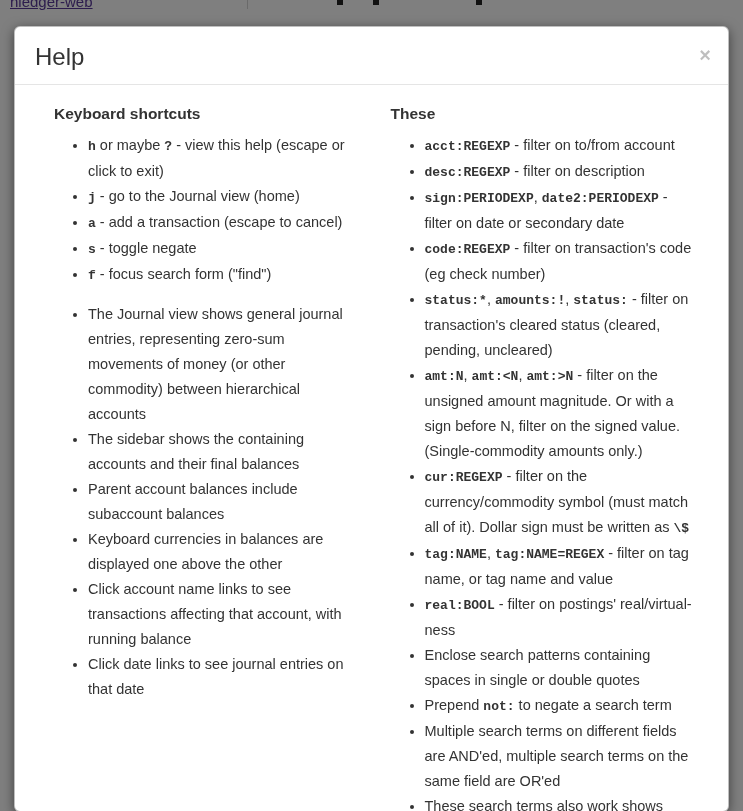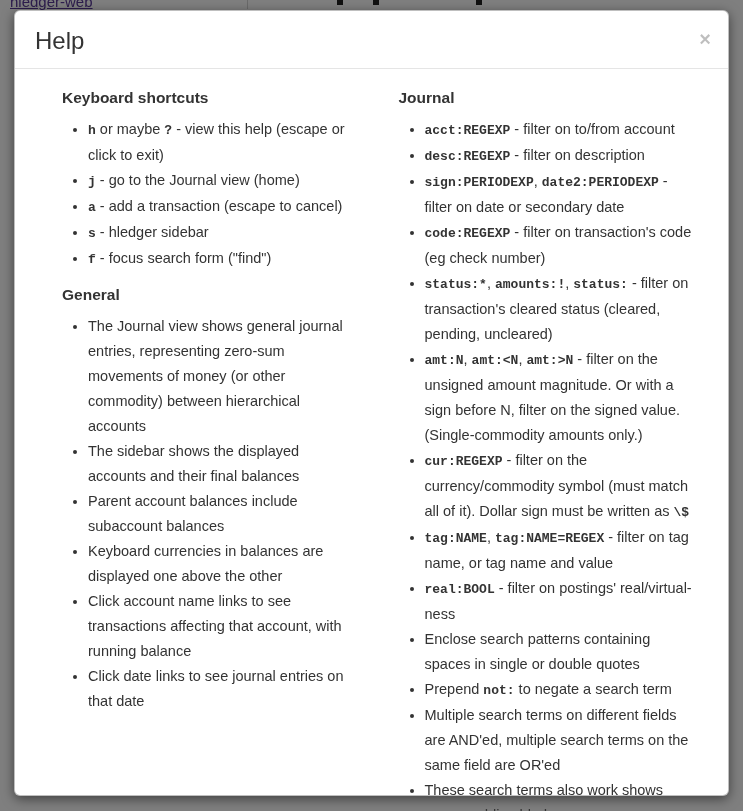--- a/index.html
+++ b/index.html
@@ -15,35 +15,35 @@
     font-size:15px;line-height:15px;color:#5b3a9b;
     text-decoration:underline;white-space:nowrap;
   }
   .bg-vline{position:absolute;left:247px;top:0;width:1px;height:9px;background:#d5d5d5;}
   .frag{position:absolute;top:0;width:6px;height:5px;background:#222;}
   .frag.f1{left:337px}.frag.f2{left:373px}.frag.f3{left:476px}
   
   .modal-overlay{position:absolute;inset:0;background:rgba(0,0,0,0.5);}
   
   .modal{
-    position:absolute;left:14px;top:10px;width:713px;height:784px;
+    position:absolute;left:14px;top:26px;width:713px;height:784px;
     background:#ffffff;border:1px solid rgba(0,0,0,0.25);border-radius:6px;
     box-shadow:0 3px 12px rgba(0,0,0,0.5);
     box-sizing:content-box;
   }
   .modal-header{position:relative;padding:15px 20px 13px;border-bottom:1px solid #e5e5e5;}
   .modal-title{margin:0;font-size:24px;line-height:29px;font-weight:500;color:#333;}
   .close-btn{
     position:absolute;right:17px;top:18px;
     font-size:20px;line-height:20px;font-weight:bold;color:#000;opacity:0.25;
     background:none;border:none;padding:0;cursor:pointer;
   }
   .modal-body{display:flex;padding:10px 20px 20px;}
   .col{width:50%;padding:0 15px;box-sizing:border-box;}
-  .section-title{margin:10px 12px;font-size:15.5px;font-weight:bold;color:#333;}
+  .section-title{margin:10px 4px;font-size:15.5px;font-weight:bold;color:#333;}
   ul.help-list{margin:10px 0 14px;padding-left:38px;list-style:disc;}
   ul.help-list li{
     font-size:14.5px;line-height:25px;color:#333;max-width:300px;
   }
   .code{
     font-family:"Liberation Mono","DejaVu Sans Mono",monospace;
     font-weight:bold;font-size:13px;color:#333;
   }
 </style>
 </head>
@@ -64,35 +64,34 @@
     <h4 class="modal-title">Help</h4>
     <button class="close-btn">×</button>
   </div>
   <div class="modal-body">
     <div class="col">
       <h5 class="section-title">Keyboard shortcuts</h5>
       <ul class="help-list">
           <li><span class="code">h</span><span class="txt"> or maybe </span><span class="code">?</span><span class="txt"> - view this help (escape or click to exit)</span></li>
           <li><span class="code">j</span><span class="txt"> - go to the Journal view (home)</span></li>
           <li><span class="code">a</span><span class="txt"> - add a transaction (escape to cancel)</span></li>
-          <li><span class="code">s</span><span class="txt"> - hledger sidebar</span></li>
+          <li><span class="code">s</span><span class="txt"> - toggle negate</span></li>
           <li><span class="code">f</span><span class="txt"> - focus search form ("find")</span></li>
         </ul>
-      <h5 class="section-title">General</h5>
       <ul class="help-list">
           <li><span class="txt">The Journal view shows general journal entries, representing zero-sum movements of money (or other commodity) between hierarchical accounts</span></li>
-          <li><span class="txt">The sidebar shows the displayed accounts and their final balances</span></li>
+          <li><span class="txt">The sidebar shows the containing accounts and their final balances</span></li>
           <li><span class="txt">Parent account balances include subaccount balances</span></li>
           <li><span class="txt">Keyboard currencies in balances are displayed one above the other</span></li>
           <li><span class="txt">Click account name links to see transactions affecting that account, with running balance</span></li>
           <li><span class="txt">Click date links to see journal entries on that date</span></li>
         </ul>
     </div>
     <div class="col">
-      <h5 class="section-title">Journal</h5>
+      <h5 class="section-title">These</h5>
       <ul class="help-list">
           <li><span class="code">acct:REGEXP</span><span class="txt"> - filter on to/from account</span></li>
           <li><span class="code">desc:REGEXP</span><span class="txt"> - filter on description</span></li>
           <li><span class="code">sign:PERIODEXP</span><span class="txt">, </span><span class="code">date2:PERIODEXP</span><span class="txt"> - filter on date or secondary date</span></li>
           <li><span class="code">code:REGEXP</span><span class="txt"> - filter on transaction's code (eg check number)</span></li>
           <li><span class="code">status:*</span><span class="txt">, </span><span class="code">amounts:!</span><span class="txt">, </span><span class="code">status:</span><span class="txt"> - filter on transaction's cleared status (cleared, pending, uncleared)</span></li>
           <li><span class="code">amt:N</span><span class="txt">, </span><span class="code">amt:&lt;N</span><span class="txt">, </span><span class="code">amt:&gt;N</span><span class="txt"> - filter on the unsigned amount magnitude. Or with a sign before N, filter on the signed value. (Single-commodity amounts only.)</span></li>
           <li><span class="code">cur:REGEXP</span><span class="txt"> - filter on the currency/commodity symbol (must match all of it). Dollar sign must be written as </span><span class="code">\$</span></li>
           <li><span class="code">tag:NAME</span><span class="txt">, </span><span class="code">tag:NAME=REGEX</span><span class="txt"> - filter on tag name, or tag name and value</span></li>
           <li><span class="code">real:BOOL</span><span class="txt"> - filter on postings' real/virtual-ness</span></li>

